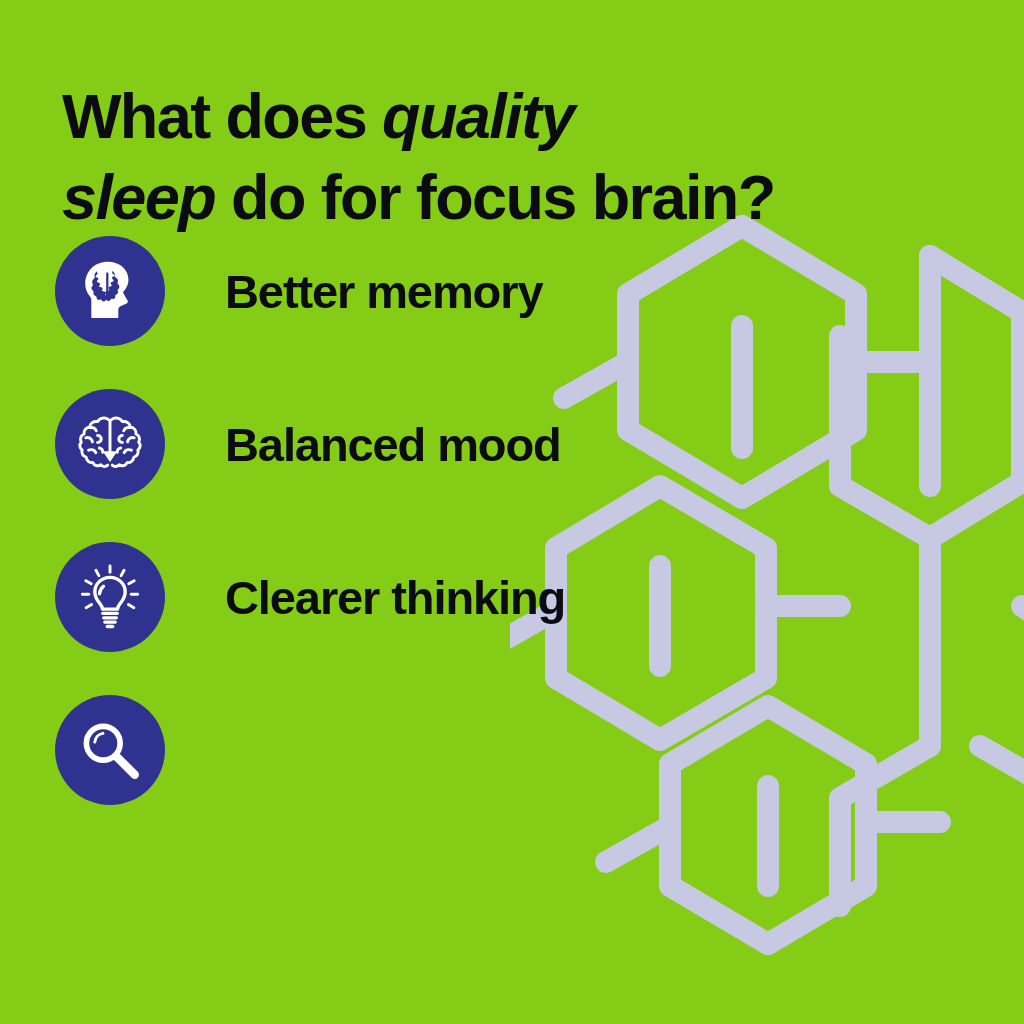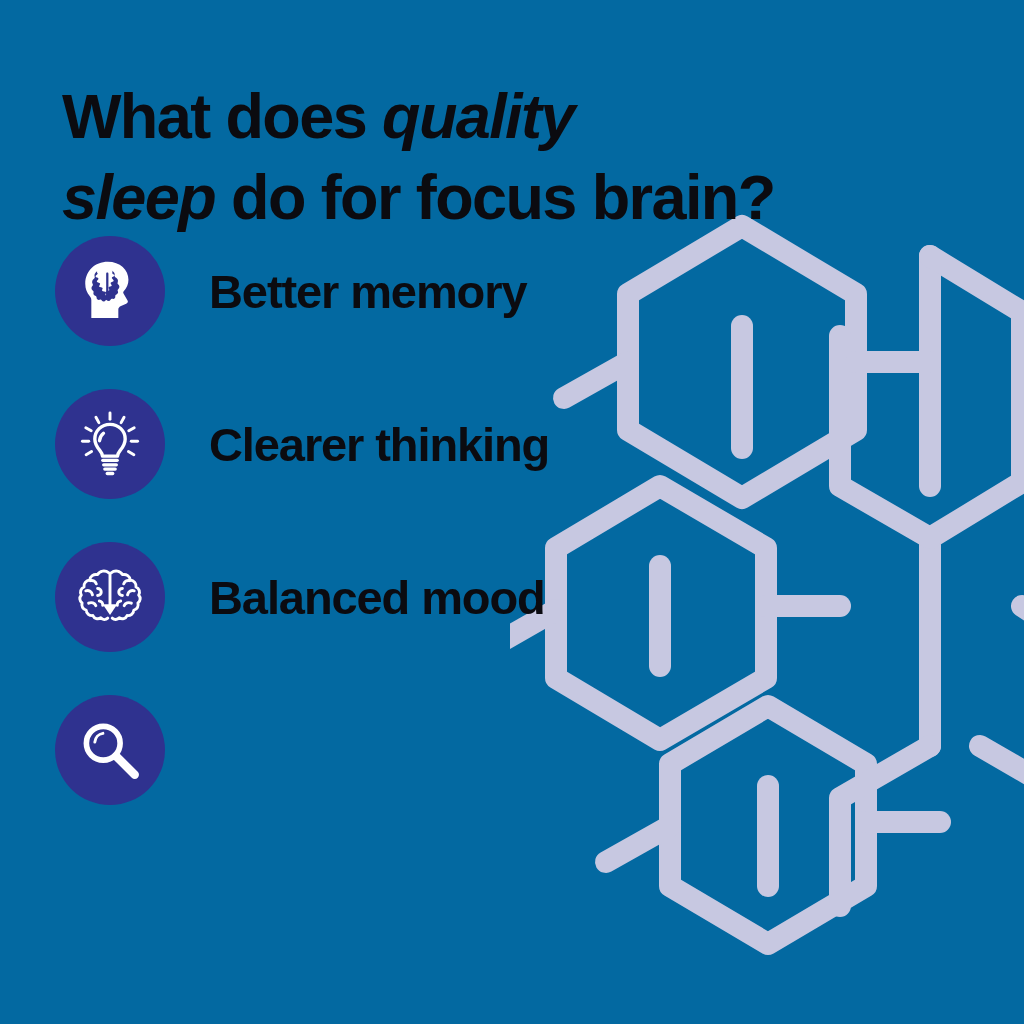--- a/index.html
+++ b/index.html
@@ -12,21 +12,21 @@
     height: 1024px;
     overflow: hidden;
     background: #d4d4ea;
     font-family: "Liberation Sans", sans-serif;
   }
 
   #poster {
     position: relative;
     width: 1024px;
     height: 1024px;
-    background: #0369a1;
+    background: #84cc16;
     overflow: hidden;
   }
 
   
   #watermark {
     position: absolute;
     right: -46px;
     top: 186px;
     width: 560px;
     height: 800px;
@@ -80,21 +80,21 @@
     display: flex;
     align-items: center;
     justify-content: center;
   }
   .icon-badge svg {
     display: block;
     width: 72px;
     height: 72px;
   }
   .benefit-label {
-    margin-left: 44px;
+    margin-left: 60px;
     font-size: 47px;
     font-weight: 900;
     letter-spacing: -1.1px;
     color: #0b0b10;
     white-space: nowrap;
     -webkit-font-smoothing: antialiased;
   }
 </style>
 </head>
 <body>
@@ -141,20 +141,50 @@
         <svg viewBox="0 0 64 64" xmlns="http://www.w3.org/2000/svg" aria-hidden="true">
           <path fill="#ffffff" d="M30 6C18.5 6 10 14.2 10 25.5c0 4.6 1.6 8.1 3.6 10.6 1.2 1.5 1.8 2.4 1.8 4.1V56h24v-7.5c0-1.6 1-2.6 2.4-3.2l4.6-2c1.4-.6 1.9-1.6 1.2-2.8l-3.6-6.3c-.4-.7-.3-1.3.2-1.9 2.6-3 4.2-6.4 4.2-10.3C48.4 13.2 41 6 30 6z"></path>
           <g fill="#2f328f">
             <path d="M20.5 14.5c-1.9 1.3-2.6 3-2.2 4.4.3 1 .2 1.6-.6 2.2-1.5 1.1-2 2.9-1.2 4.4.5.9.4 1.4-.2 2.1-1.1 1.2-1 3 .3 4 .8.6 1 1.1.7 2-.3 1.2.3 2.3 1.5 2.7.9.3 1.3.8 1.3 1.7 0 1.4 1.4 2.3 2.8 1.8.8-.3 1.3-.1 1.8.6.9 1.2 2.7 1.1 3.5-.2.3-.5.7-.7 1.3-.5.5.1.9-.2 1-.8l.3-1.4c.1-.6-.2-1-.8-1.1l-1.3-.3c-.6-.1-.9-.6-.7-1.2l.4-1.1c.2-.6-.1-1.1-.7-1.2l-2-.4c-.6-.1-.9-.6-.7-1.2l.4-1c.2-.6-.1-1.1-.7-1.2l-1.6-.3c-.6-.1-.9-.6-.6-1.2l.6-1.2c.3-.6 0-1.1-.6-1.3l-1.6-.5c-.6-.2-.8-.8-.4-1.3l1-1.3c.4-.5.2-1.1-.4-1.4l-1.4-.6c-.6-.3-.7-.9-.2-1.4l1.2-1.1c.5-.4.4-1.1-.2-1.4z"></path>
             <path d="M33.5 13.8c1.9 1 2.9 2.6 2.7 4.1-.1 1 .1 1.6 1 2.1 1.6.9 2.3 2.6 1.7 4.2-.4 1-.2 1.5.5 2.1 1.2 1.1 1.3 2.8.1 3.9-.7.7-.9 1.2-.5 2.1.5 1.1 0 2.3-1.2 2.8-.9.4-1.2.9-1.1 1.8.2 1.4-1.1 2.5-2.5 2.1-.9-.2-1.3 0-1.7.8-.7 1.3-2.5 1.4-3.4.2-.4-.5-.8-.6-1.3-.4-.5.2-.9 0-1.1-.6l-.4-1.4c-.2-.6.1-1 .6-1.2l1.3-.4c.6-.2.8-.7.5-1.2l-.5-1.1c-.3-.5 0-1.1.6-1.3l1.9-.6c.6-.2.8-.7.6-1.2l-.5-1c-.3-.5 0-1.1.6-1.3l1.5-.5c.6-.2.8-.7.5-1.2l-.7-1.1c-.3-.5-.1-1.1.5-1.3l1.5-.7c.6-.3.7-.9.3-1.3l-1.1-1.2c-.4-.5-.3-1.1.3-1.4l1.3-.7c.6-.3.6-.9.1-1.3l-1.3-1c-.5-.4-.5-1.1.1-1.4z"></path>
             <path d="M29.6 15.5c.6 0 1 .5 1 1.1v22.6c0 .6-.4 1.1-1 1.1s-1-.5-1-1.1V16.6c0-.6.4-1.1 1-1.1z"></path>
           </g>
         </svg>
       </span>
       <span class="benefit-label">Better memory</span>
+    </div>
+
+    <div class="benefit-row">
+      <span class="icon-badge">
+        <svg viewBox="0 0 64 64" xmlns="http://www.w3.org/2000/svg" aria-hidden="true">
+          <g stroke="#ffffff" stroke-width="2.6" stroke-linecap="round" stroke-linejoin="round" fill="none">
+
+            <path d="M31 10.5c-3.4-2.6-8.2-1.8-10 1.6-3.6-.8-6.8 1.6-7 4.8-3.3.4-5.6 3.2-5.1 6.2-2.9 1.3-4 4.6-2.4 7.1-2 2.2-1.7 5.5.7 7.1-.9 2.9.8 5.8 3.6 6.4.2 3 2.9 5.2 6 4.8 1.2 2.7 4.5 3.7 7 2 1.6 1.8 4.4 1.9 6.2.3"></path>
+
+            <path d="M33 10.5c3.4-2.6 8.2-1.8 10 1.6 3.6-.8 6.8 1.6 7 4.8 3.3.4 5.6 3.2 5.1 6.2 2.9 1.3 4 4.6 2.4 7.1 2 2.2 1.7 5.5-.7 7.1.9 2.9-.8 5.8-3.6 6.4-.2 3-2.9 5.2-6 4.8-1.2 2.7-4.5 3.7-7 2-1.6 1.8-4.4 1.9-6.2.3"></path>
+
+            <path d="M32 11v28"></path>
+
+            <path d="M14.5 17.5c2.4-.6 4.6.6 5.3 2.8"></path>
+            <path d="M10.5 26.5c2.8-.8 5.4.9 5.9 3.6"></path>
+            <path d="M13 37.5c2.6-1.2 5.4-.2 6.4 2.2"></path>
+            <path d="M21 24.5c1.8 0 3.2 1.4 3.2 3.1s-1.4 3.1-3.2 3.1"></path>
+            <path d="M22.5 35.5c2 .3 3.3 2 3 3.9"></path>
+
+            <path d="M49.5 17.5c-2.4-.6-4.6.6-5.3 2.8"></path>
+            <path d="M53.5 26.5c-2.8-.8-5.4.9-5.9 3.6"></path>
+            <path d="M51 37.5c-2.6-1.2-5.4-.2-6.4 2.2"></path>
+            <path d="M43 24.5c-1.8 0-3.2 1.4-3.2 3.1s1.4 3.1 3.2 3.1"></path>
+            <path d="M41.5 35.5c-2 .3-3.3 2-3 3.9"></path>
+          </g>
+
+          <path fill="#ffffff" d="M25.5 38.5h13L32 48z"></path>
+        </svg>
+      </span>
+      <span class="benefit-label">Balanced mood</span>
     </div>
 
     <div class="benefit-row">
       <span class="icon-badge">
         <svg viewBox="0 0 64 64" xmlns="http://www.w3.org/2000/svg" aria-hidden="true">
           <g stroke="#ffffff" stroke-width="2.6" stroke-linecap="round" fill="none">
             <path d="M32 4.5v5.5"></path>
             <path d="M19.5 8.2l2.6 4.8"></path>
             <path d="M44.5 8.2l-2.6 4.8"></path>
             <path d="M10.5 17.5l4.8 2.8"></path>
@@ -173,50 +203,20 @@
             <path d="M26.2 22.4c-2 1.6-3.3 4-3.5 6.7"></path>
           </g>
         </svg>
       </span>
       <span class="benefit-label">Clearer thinking</span>
     </div>
 
     <div class="benefit-row">
       <span class="icon-badge">
         <svg viewBox="0 0 64 64" xmlns="http://www.w3.org/2000/svg" aria-hidden="true">
-          <g stroke="#ffffff" stroke-width="2.6" stroke-linecap="round" stroke-linejoin="round" fill="none">
-
-            <path d="M31 10.5c-3.4-2.6-8.2-1.8-10 1.6-3.6-.8-6.8 1.6-7 4.8-3.3.4-5.6 3.2-5.1 6.2-2.9 1.3-4 4.6-2.4 7.1-2 2.2-1.7 5.5.7 7.1-.9 2.9.8 5.8 3.6 6.4.2 3 2.9 5.2 6 4.8 1.2 2.7 4.5 3.7 7 2 1.6 1.8 4.4 1.9 6.2.3"></path>
-
-            <path d="M33 10.5c3.4-2.6 8.2-1.8 10 1.6 3.6-.8 6.8 1.6 7 4.8 3.3.4 5.6 3.2 5.1 6.2 2.9 1.3 4 4.6 2.4 7.1 2 2.2 1.7 5.5-.7 7.1.9 2.9-.8 5.8-3.6 6.4-.2 3-2.9 5.2-6 4.8-1.2 2.7-4.5 3.7-7 2-1.6 1.8-4.4 1.9-6.2.3"></path>
-
-            <path d="M32 11v28"></path>
-
-            <path d="M14.5 17.5c2.4-.6 4.6.6 5.3 2.8"></path>
-            <path d="M10.5 26.5c2.8-.8 5.4.9 5.9 3.6"></path>
-            <path d="M13 37.5c2.6-1.2 5.4-.2 6.4 2.2"></path>
-            <path d="M21 24.5c1.8 0 3.2 1.4 3.2 3.1s-1.4 3.1-3.2 3.1"></path>
-            <path d="M22.5 35.5c2 .3 3.3 2 3 3.9"></path>
-
-            <path d="M49.5 17.5c-2.4-.6-4.6.6-5.3 2.8"></path>
-            <path d="M53.5 26.5c-2.8-.8-5.4.9-5.9 3.6"></path>
-            <path d="M51 37.5c-2.6-1.2-5.4-.2-6.4 2.2"></path>
-            <path d="M43 24.5c-1.8 0-3.2 1.4-3.2 3.1s1.4 3.1 3.2 3.1"></path>
-            <path d="M41.5 35.5c-2 .3-3.3 2-3 3.9"></path>
-          </g>
-
-          <path fill="#ffffff" d="M25.5 38.5h13L32 48z"></path>
-        </svg>
-      </span>
-      <span class="benefit-label">Balanced mood</span>
-    </div>
-
-    <div class="benefit-row">
-      <span class="icon-badge">
-        <svg viewBox="0 0 64 64" xmlns="http://www.w3.org/2000/svg" aria-hidden="true">
           <g fill="none" stroke="#ffffff" stroke-linecap="round">
             <circle cx="26" cy="26" r="15" stroke-width="5"></circle>
             <path d="M37.5 37.5L54 54" stroke-width="7.5"></path>
             <path d="M18.5 25c.4-4.1 3.3-7.2 7.2-7.8" stroke-width="2.6"></path>
           </g>
         </svg>
       </span>
     </div>
 
 

